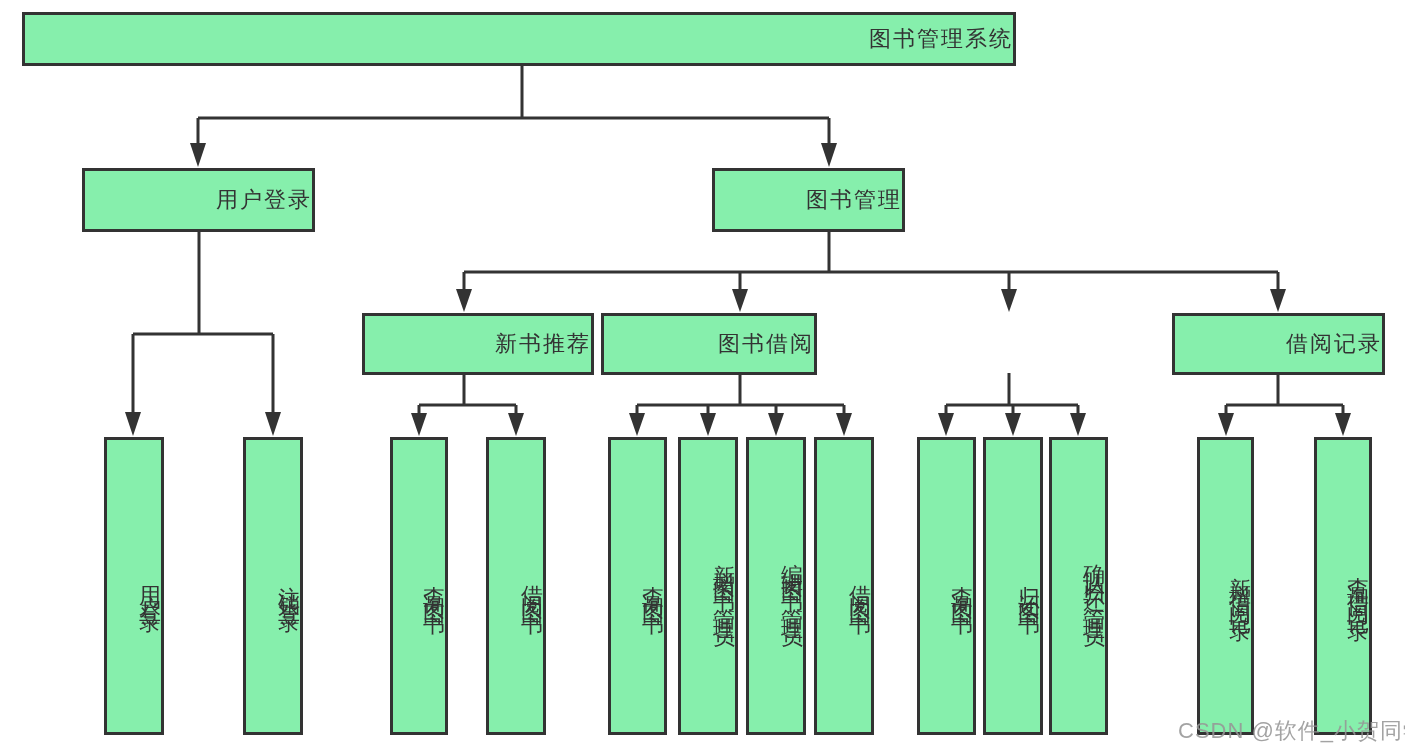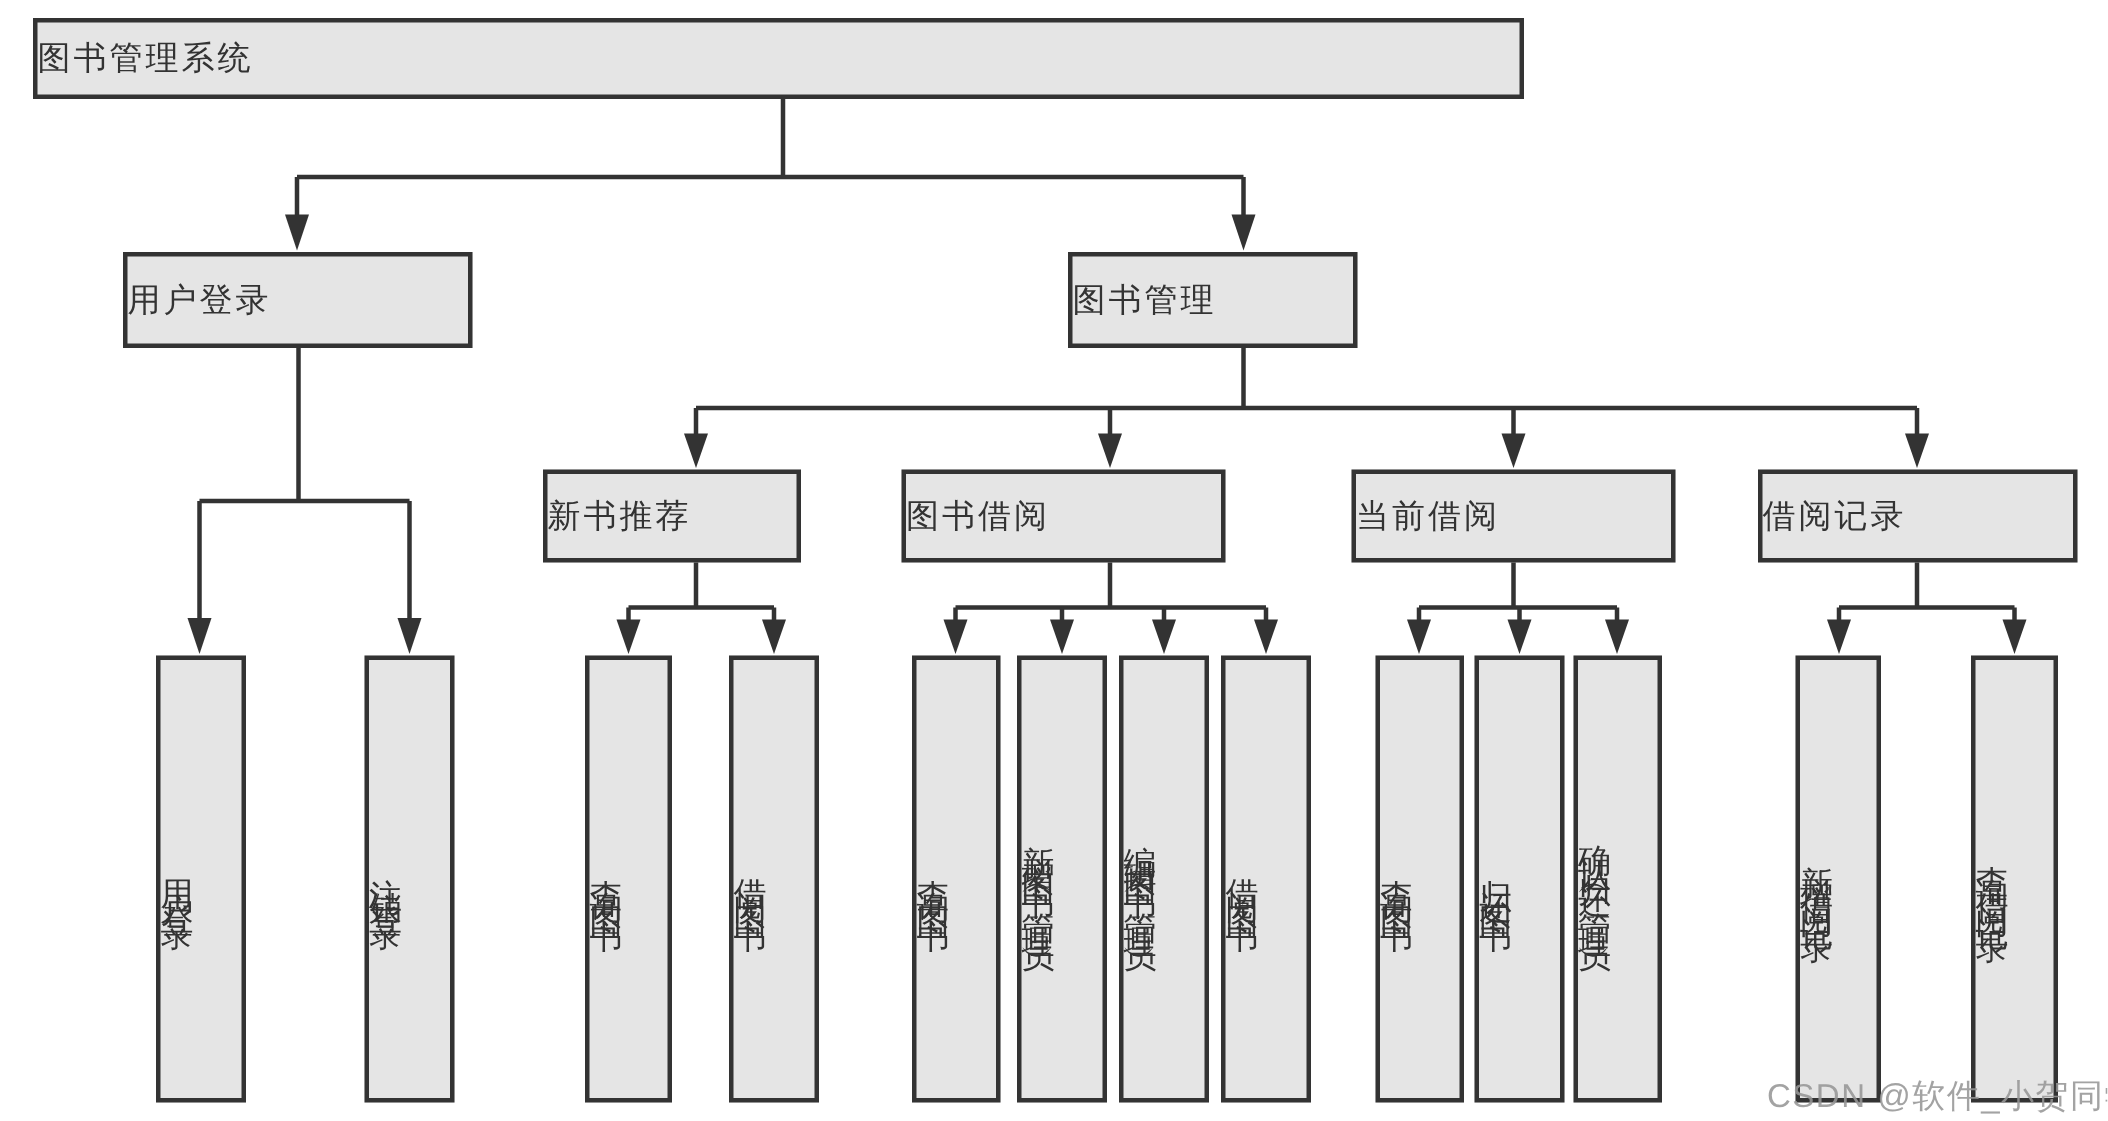--- a/index.html
+++ b/index.html
@@ -23,43 +23,43 @@
     fill: none;
   }
   svg.connectors polygon {
     fill: #333333;
     stroke: none;
   }
   .box {
     position: absolute;
     box-sizing: border-box;
     border: 3px solid #333333;
-    background: #e5e5e5;
+    background: #86efac;
     color: #333333;
     display: flex;
     align-items: center;
-    justify-content: flex-start;
+    justify-content: flex-end;
   }
   .hlabel {
     font-size: 22px;
     letter-spacing: 2px;
     white-space: nowrap;
   }
   .vtext {
     writing-mode: vertical-rl;
     text-orientation: mixed;
     font-size: 22px;
     letter-spacing: 9px;
     line-height: 1;
   }
   
   .n-root            { left: 22px;   top: 12px;  width: 994px; height: 54px; }
   .n-user-login      { left: 82px;   top: 168px; width: 233px; height: 64px; }
   .n-book-mgmt       { left: 712px;  top: 168px; width: 193px; height: 64px; }
-  .n-new-books       { left: 362px;  top: 313px; width: 172px; height: 62px; }
+  .n-new-books       { left: 362px;  top: 313px; width: 232px; height: 62px; }
   .n-book-borrow     { left: 601px;  top: 313px; width: 216px; height: 62px; }
   .n-current-borrow  { left: 901px;  top: 313px; width: 216px; height: 62px; }
   .n-borrow-records  { left: 1172px; top: 313px; width: 213px; height: 62px; }
   .leaf { top: 437px; height: 298px; }
   .l-login      { left: 104px;  width: 60px; }
   .l-logout     { left: 243px;  width: 60px; }
   .l-nb-query   { left: 390px;  width: 58px; }
   .l-nb-borrow  { left: 486px;  width: 60px; }
   .l-bb-query   { left: 608px;  width: 59px; }
   .l-bb-add     { left: 678px;  width: 60px; }
@@ -146,23 +146,20 @@
   <div class="box n-book-mgmt">
     <span class="hlabel">图书管理</span>
   </div>
 
   <div class="box n-new-books">
     <span class="hlabel">新书推荐</span>
   </div>
   <div class="box n-book-borrow">
     <span class="hlabel">图书借阅</span>
   </div>
-  <div class="box n-current-borrow">
-    <span class="hlabel">当前借阅</span>
-  </div>
   <div class="box n-borrow-records">
     <span class="hlabel">借阅记录</span>
   </div>
 
   <div class="box leaf l-login">
     <span class="vtext">用户登录</span>
   </div>
   <div class="box leaf l-logout">
     <span class="vtext">注销登录</span>
   </div>

